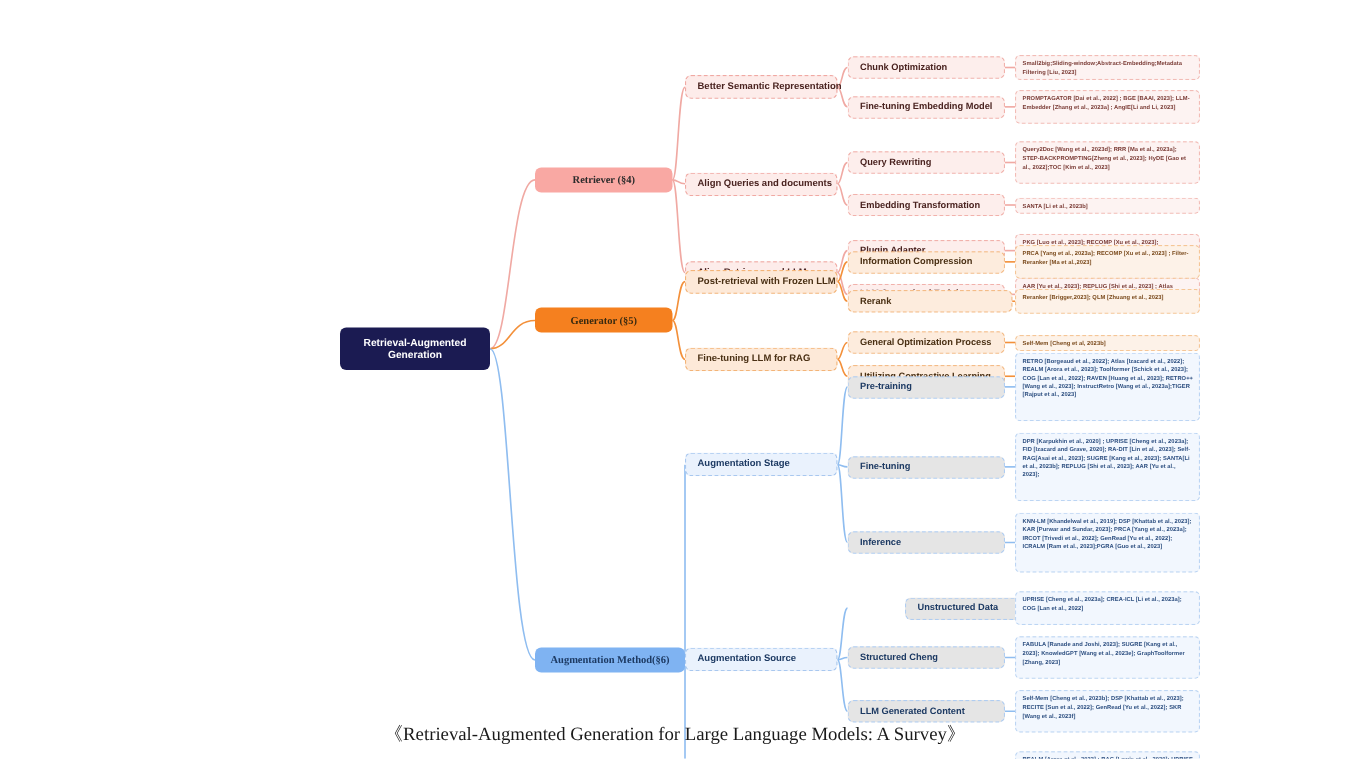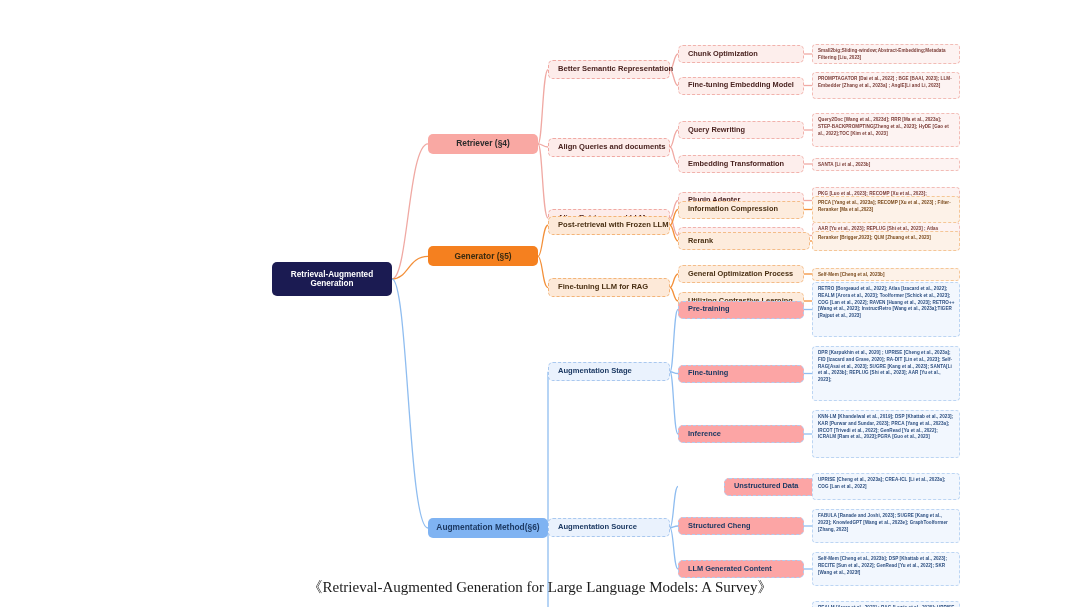--- a/index.html
+++ b/index.html
@@ -77,20 +77,21 @@
     justify-content: center; text-align: center;
     white-space: normal;
   }
 
   
   .l1 {
     height: 20px; border-radius: 5px;
     font-size: 8.4px; font-weight: bold;
     justify-content: center; text-align: right;
     color: #2b2b2b;
+    font-family: Liberation Serif, serif;
   }
   .l1.retriever   { left: 428px; top: 110px;  width: 110px; background: #f9a8a3; }
   .l1.generator   { left: 428px; top: 222px;  width: 110px; background: #f5801f; color:#3a2a10;}
   .l1.augmethod   { left: 428px; top: 425px;  width: 120px; background: #7fb3f2; color:#1d3a63;}
 
   
   .l2 {
     height: 19px; border-radius: 5px;
     font-size: 7.6px; font-weight: bold;
     padding-left: 9px;
@@ -100,21 +101,21 @@
   .l2.blu  { background: #eaf2fd; border: 1px dashed #a9c8ef; color:#1d3a63; }
 
   
   .l3 {
     height: 18px; border-radius: 5px;
     font-size: 7.4px; font-weight: bold;
     padding-left: 9px;
   }
   .l3.red { background: #fdeeec; border: 1px dashed #f1b2ac; color:#4a2320; }
   .l3.ora { background: #fdecdd; border: 1px dashed #f4bc88; color:#4a3014; }
-  .l3.blu { background: #fca5a5; border: 1px dashed #b0cdf1; color:#1d3a63; }
+  .l3.blu { background: #e5e5e5; border: 1px dashed #b0cdf1; color:#1d3a63; }
 
   
   .leaf {
     border-radius: 4px;
     font-size: 4.6px;
     font-weight: bold;
     line-height: 1.48;
     padding: 3px 4px 3px 5px;
     white-space: normal;
     display: block;

